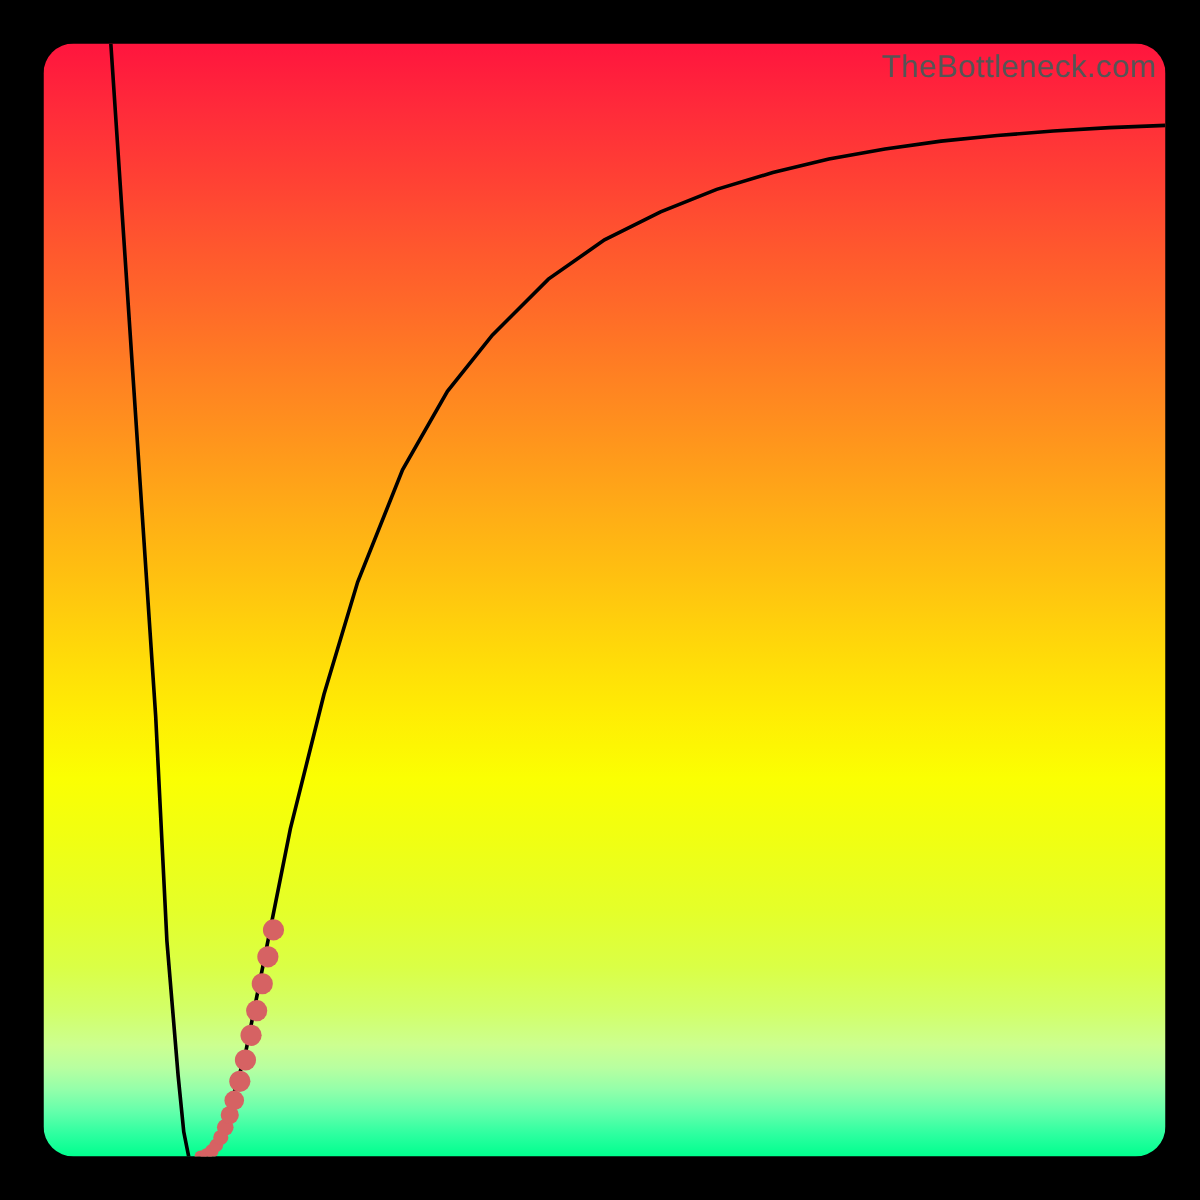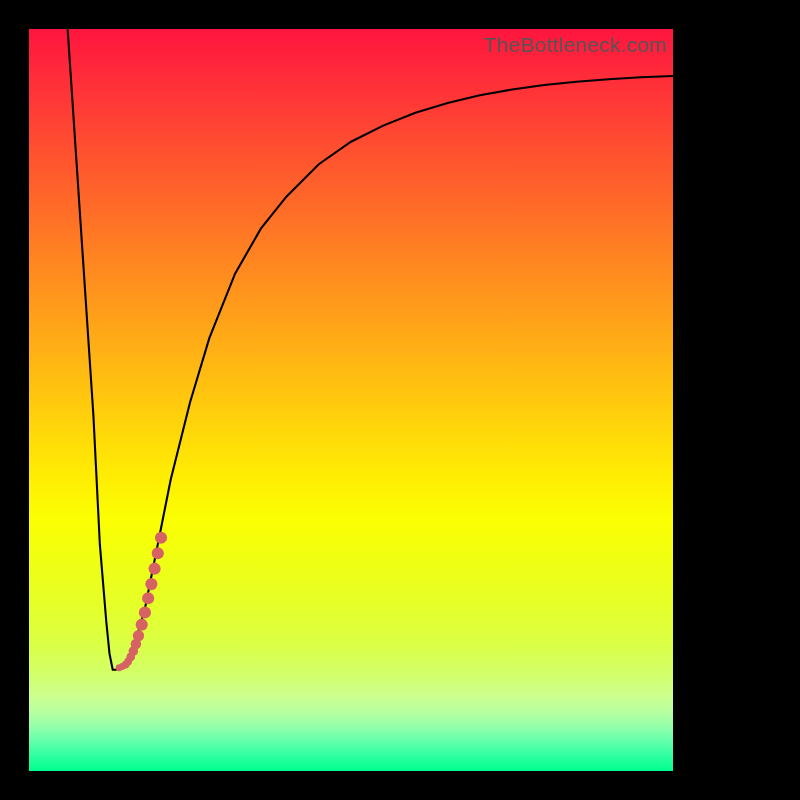--- a/index.html
+++ b/index.html
@@ -14,23 +14,24 @@
   .frame {
     position: relative;
     width: 800px;
     height: 800px;
     background: #000;
   }
   .plot {
     position: absolute;
     left: 29px;
     top: 29px;
-    width: 644px;
+    width: 748px;
     height: 742px;
     overflow: hidden;
+    border-radius: 20px;
   }
   
   .gradient {
     position: absolute;
     inset: 0;
     background: linear-gradient(to bottom,
       #ff153e 0%,
       #ff2b3a 6%,
       #ff4034 12%,
       #ff562e 18%,

